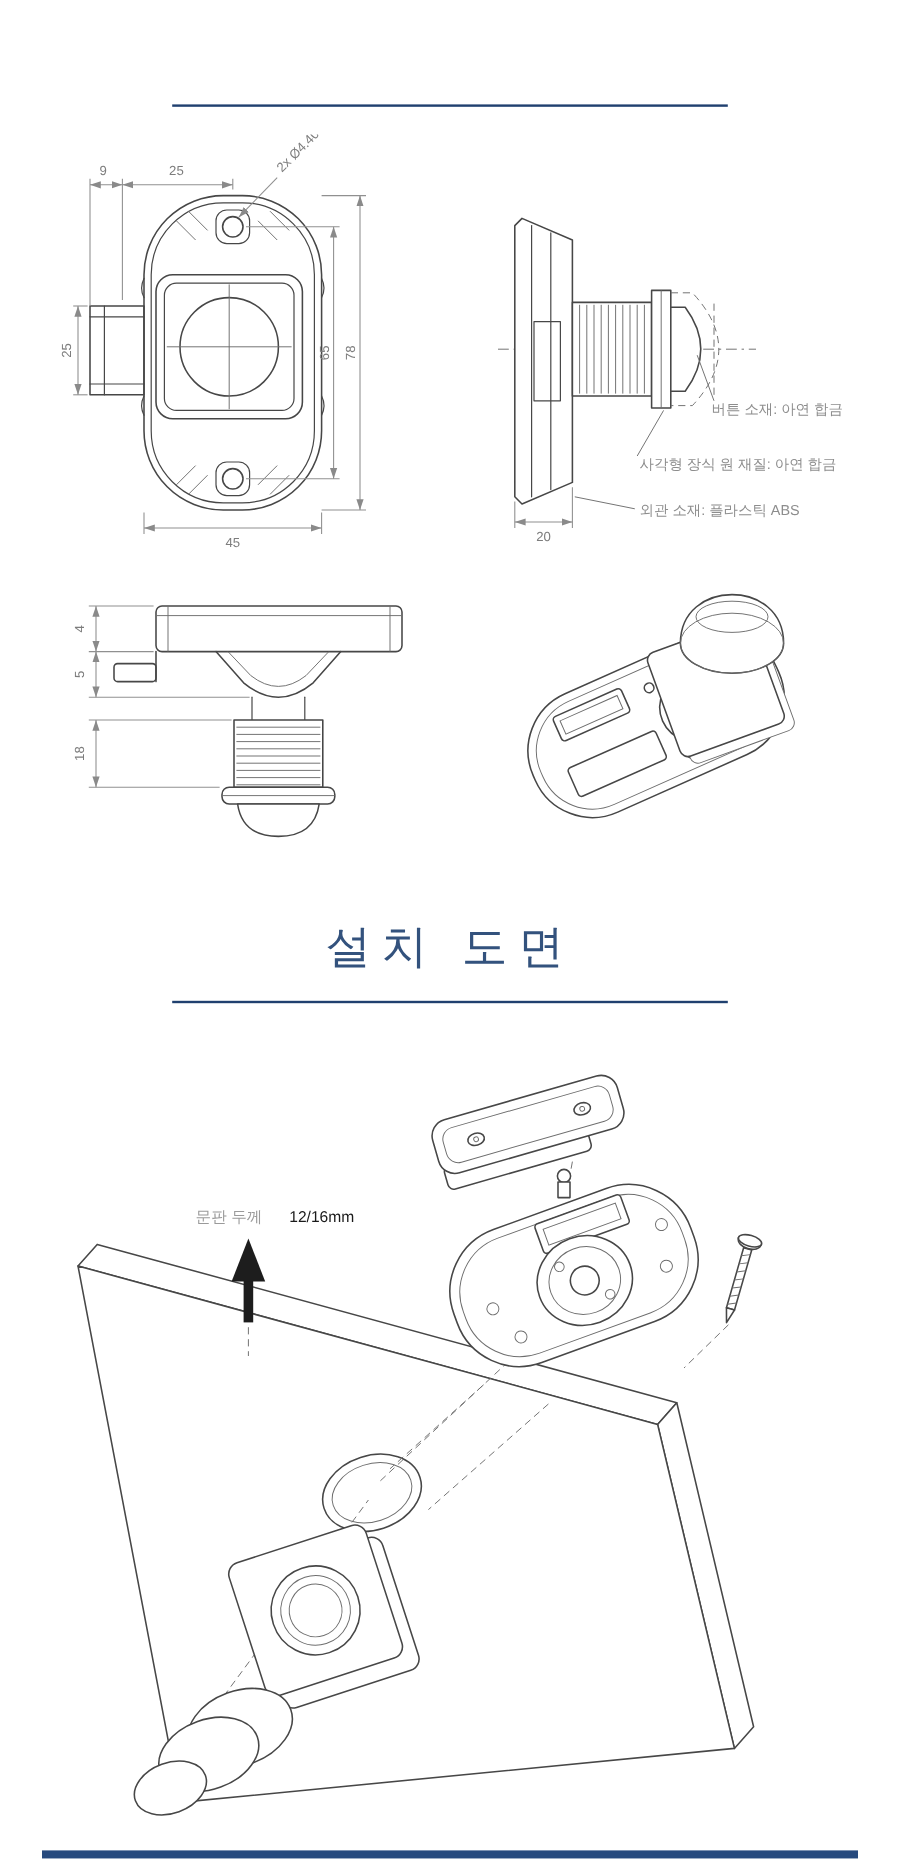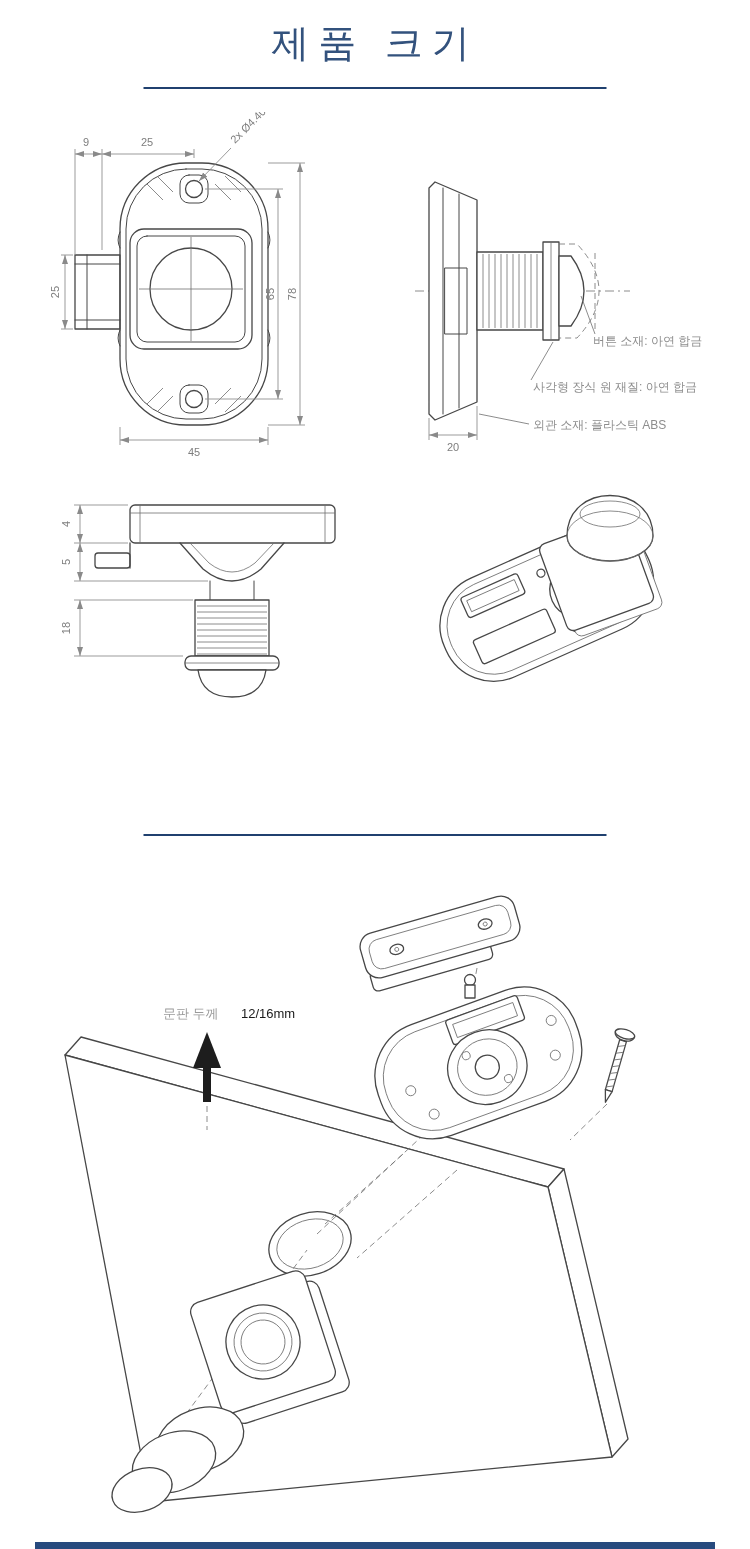--- a/index.html
+++ b/index.html
@@ -37,21 +37,20 @@
     <defs>
       <marker id="ae" markerWidth="10" markerHeight="8" refX="9" refY="4" orient="auto" markerUnits="userSpaceOnUse">
         <path d="M0,1 L9,4 L0,7 Z" fill="#8a8a8a"></path>
       </marker>
       <marker id="as" markerWidth="10" markerHeight="8" refX="1" refY="4" orient="auto" markerUnits="userSpaceOnUse">
         <path d="M10,1 L1,4 L10,7 Z" fill="#8a8a8a"></path>
       </marker>
     </defs>
   </svg>
 
-  <h1 class="section-title" style="top:18px">제품 크기</h1>
   <div class="title-rule" style="top:87px"></div>
 
   <svg class="drawing" style="left:35px; top:112px;" width="340" height="355" viewBox="0 0 340 355">
     <g>
       <rect class="ln" x="85" y="51" width="148" height="262" rx="66"></rect>
       <rect class="ln" x="91" y="57" width="136" height="250" rx="60" style="stroke-width:1"></rect>
       <path class="ln" d="M85,120 q-4,8 0,16" style="stroke-width:1"></path>
       <path class="ln" d="M233,120 q4,8 0,16" style="stroke-width:1"></path>
       <path class="ln" d="M85,218 q-4,8 0,16" style="stroke-width:1"></path>
       <path class="ln" d="M233,218 q4,8 0,16" style="stroke-width:1"></path>
@@ -212,20 +211,21 @@
       <rect class="thin" x="152" y="82" width="92" height="92" rx="7" style="fill:#fff"></rect>
       <rect class="lnw" x="146" y="74" width="92" height="92" rx="7"></rect>
     </g>
     <g>
       <path class="lnw" d="M162,84 C162,30 248,30 248,84 A43,25 0 0 1 162,84 Z"></path>
       <ellipse class="thin" cx="205" cy="84" rx="43" ry="25"></ellipse>
       <ellipse class="thin" cx="205" cy="62" rx="30" ry="13"></ellipse>
     </g>
   </svg>
 
+  <h1 class="section-title" style="top:764px">설치 도면</h1>
   <div class="title-rule" style="top:834px"></div>
 
   <svg class="drawing" style="left:25px; top:852px;" width="705" height="695" viewBox="0 0 705 695">
     <g>
       <polygon class="lnw" points="40,203 523,335 539,317 56,185"></polygon>
       <polygon class="lnw" points="523,335 587,605 603,587 539,317"></polygon>
       <polygon class="lnw" points="40,203 523,335 587,605 125,650"></polygon>
     </g>
     <g transform="rotate(-18 285 392)">
       <ellipse class="ln" cx="285" cy="392" rx="42" ry="31" style="fill:#fff"></ellipse>

